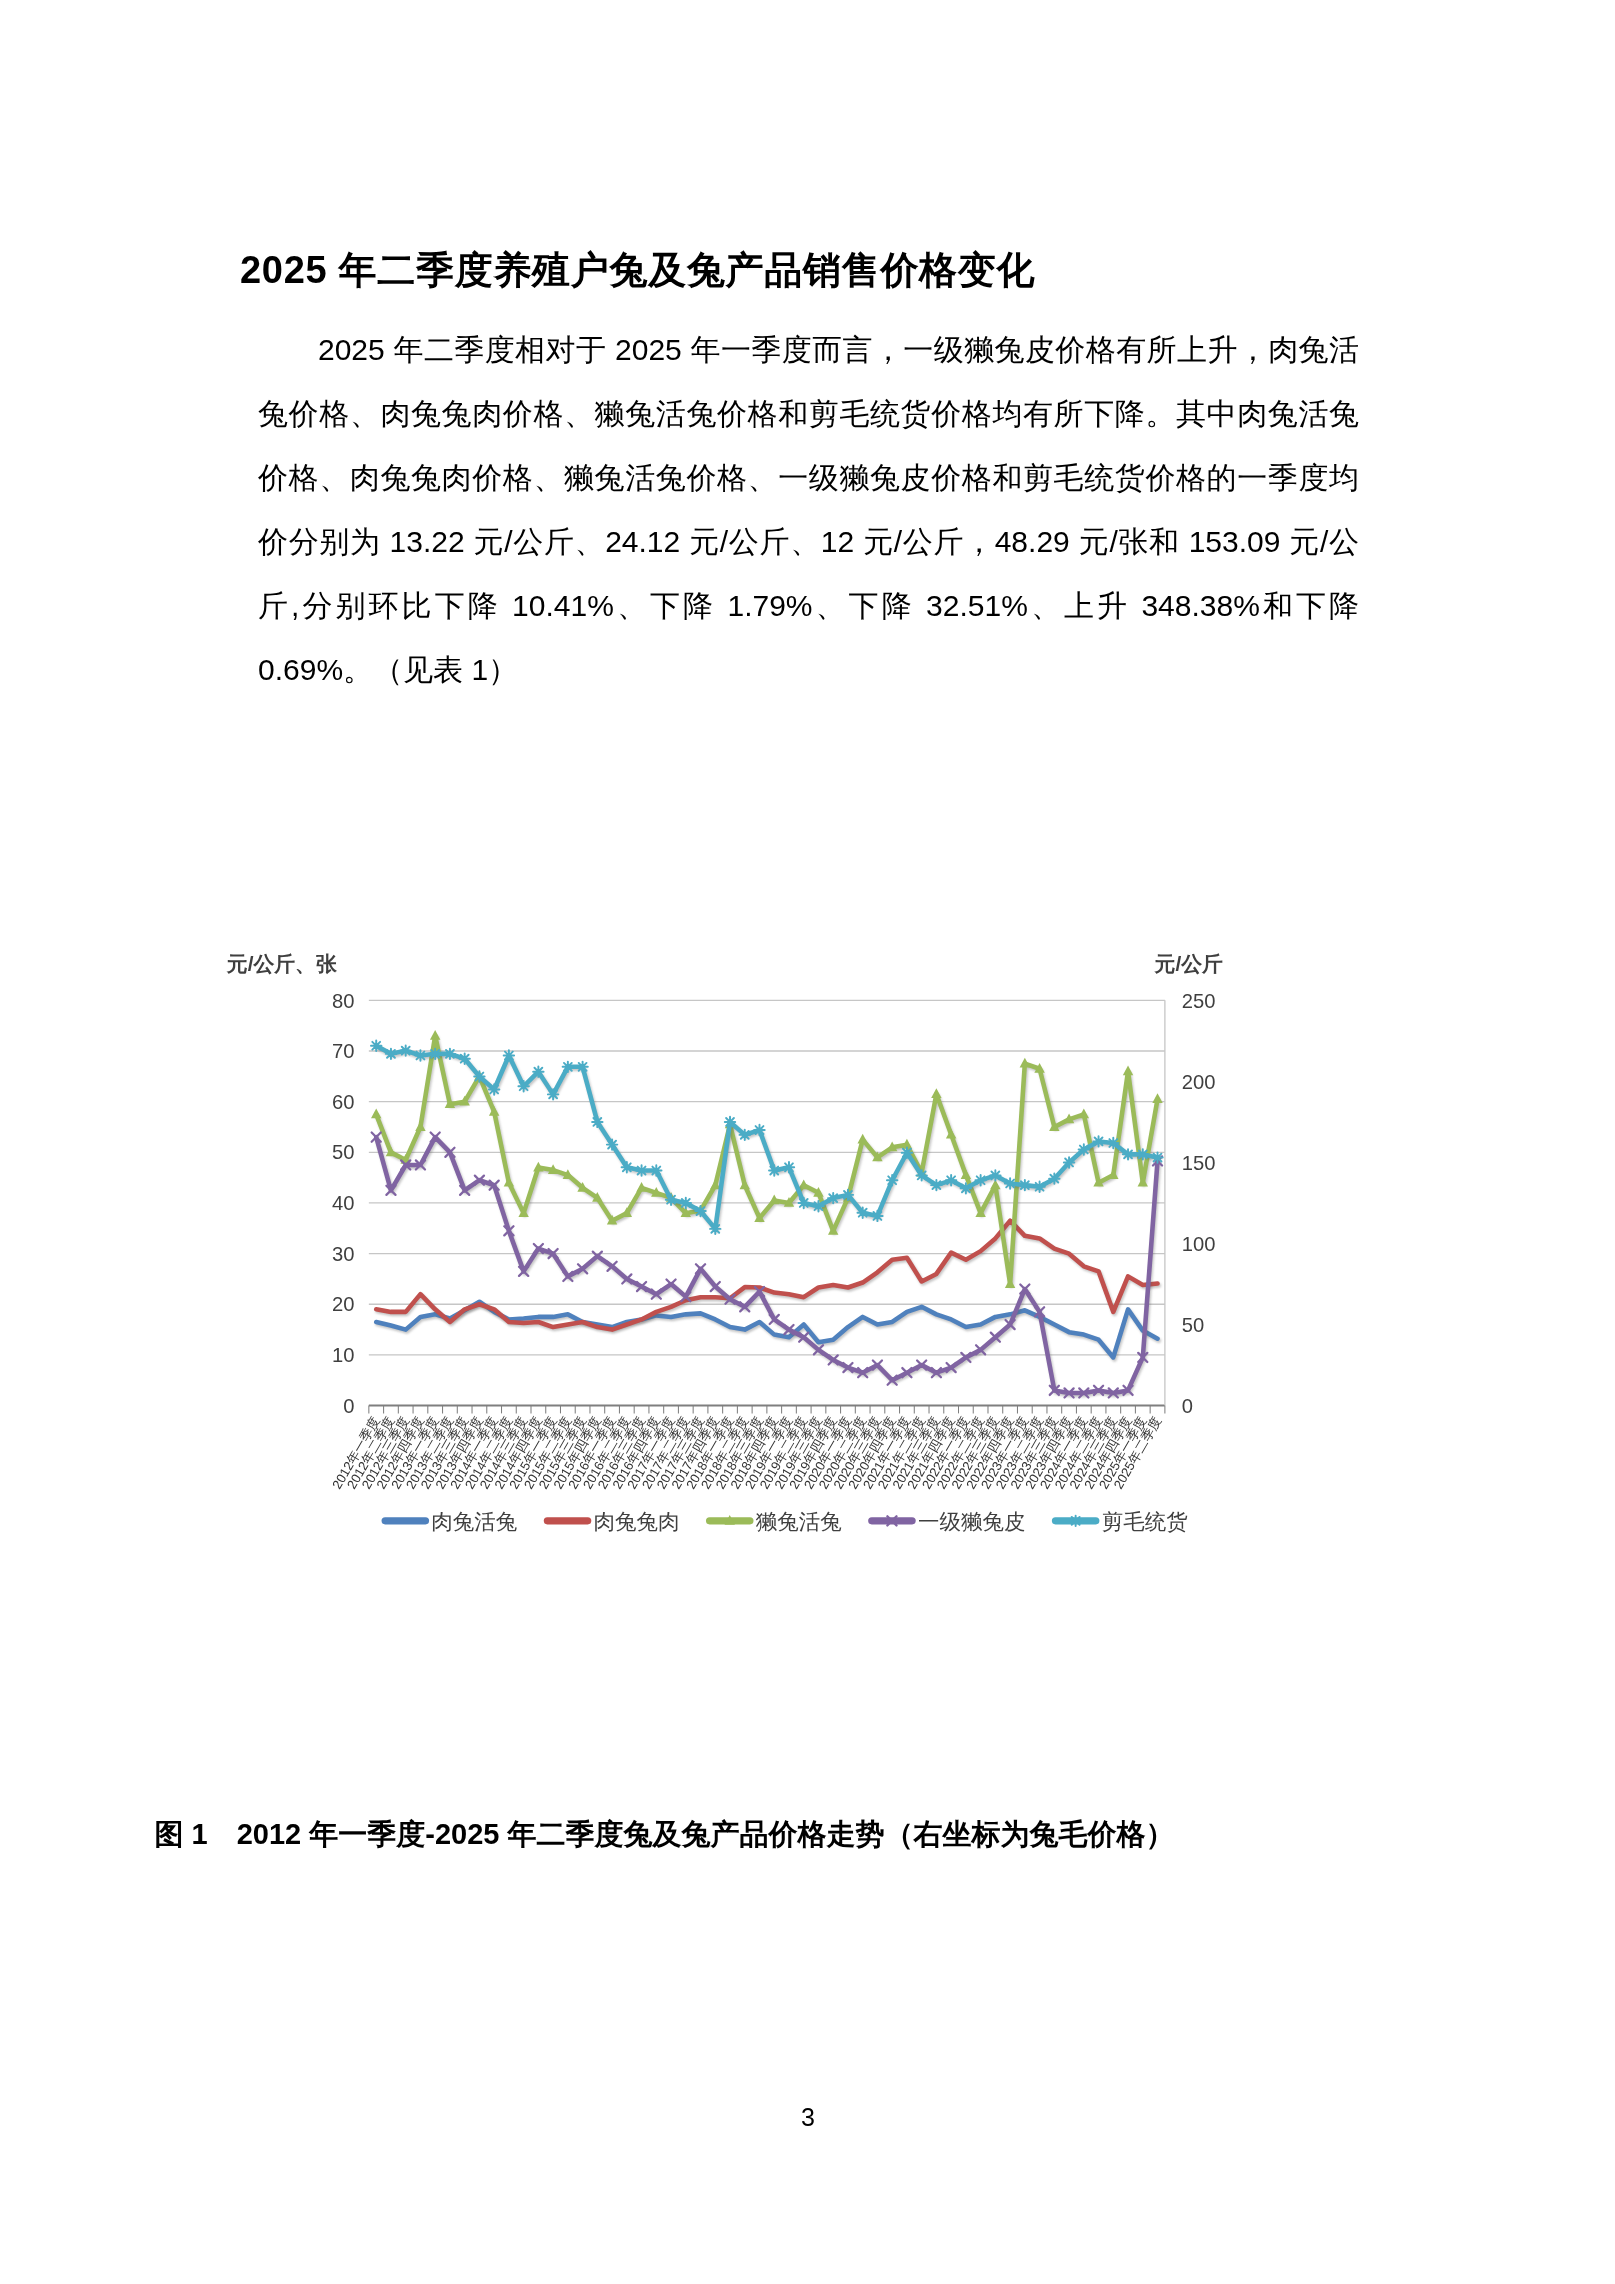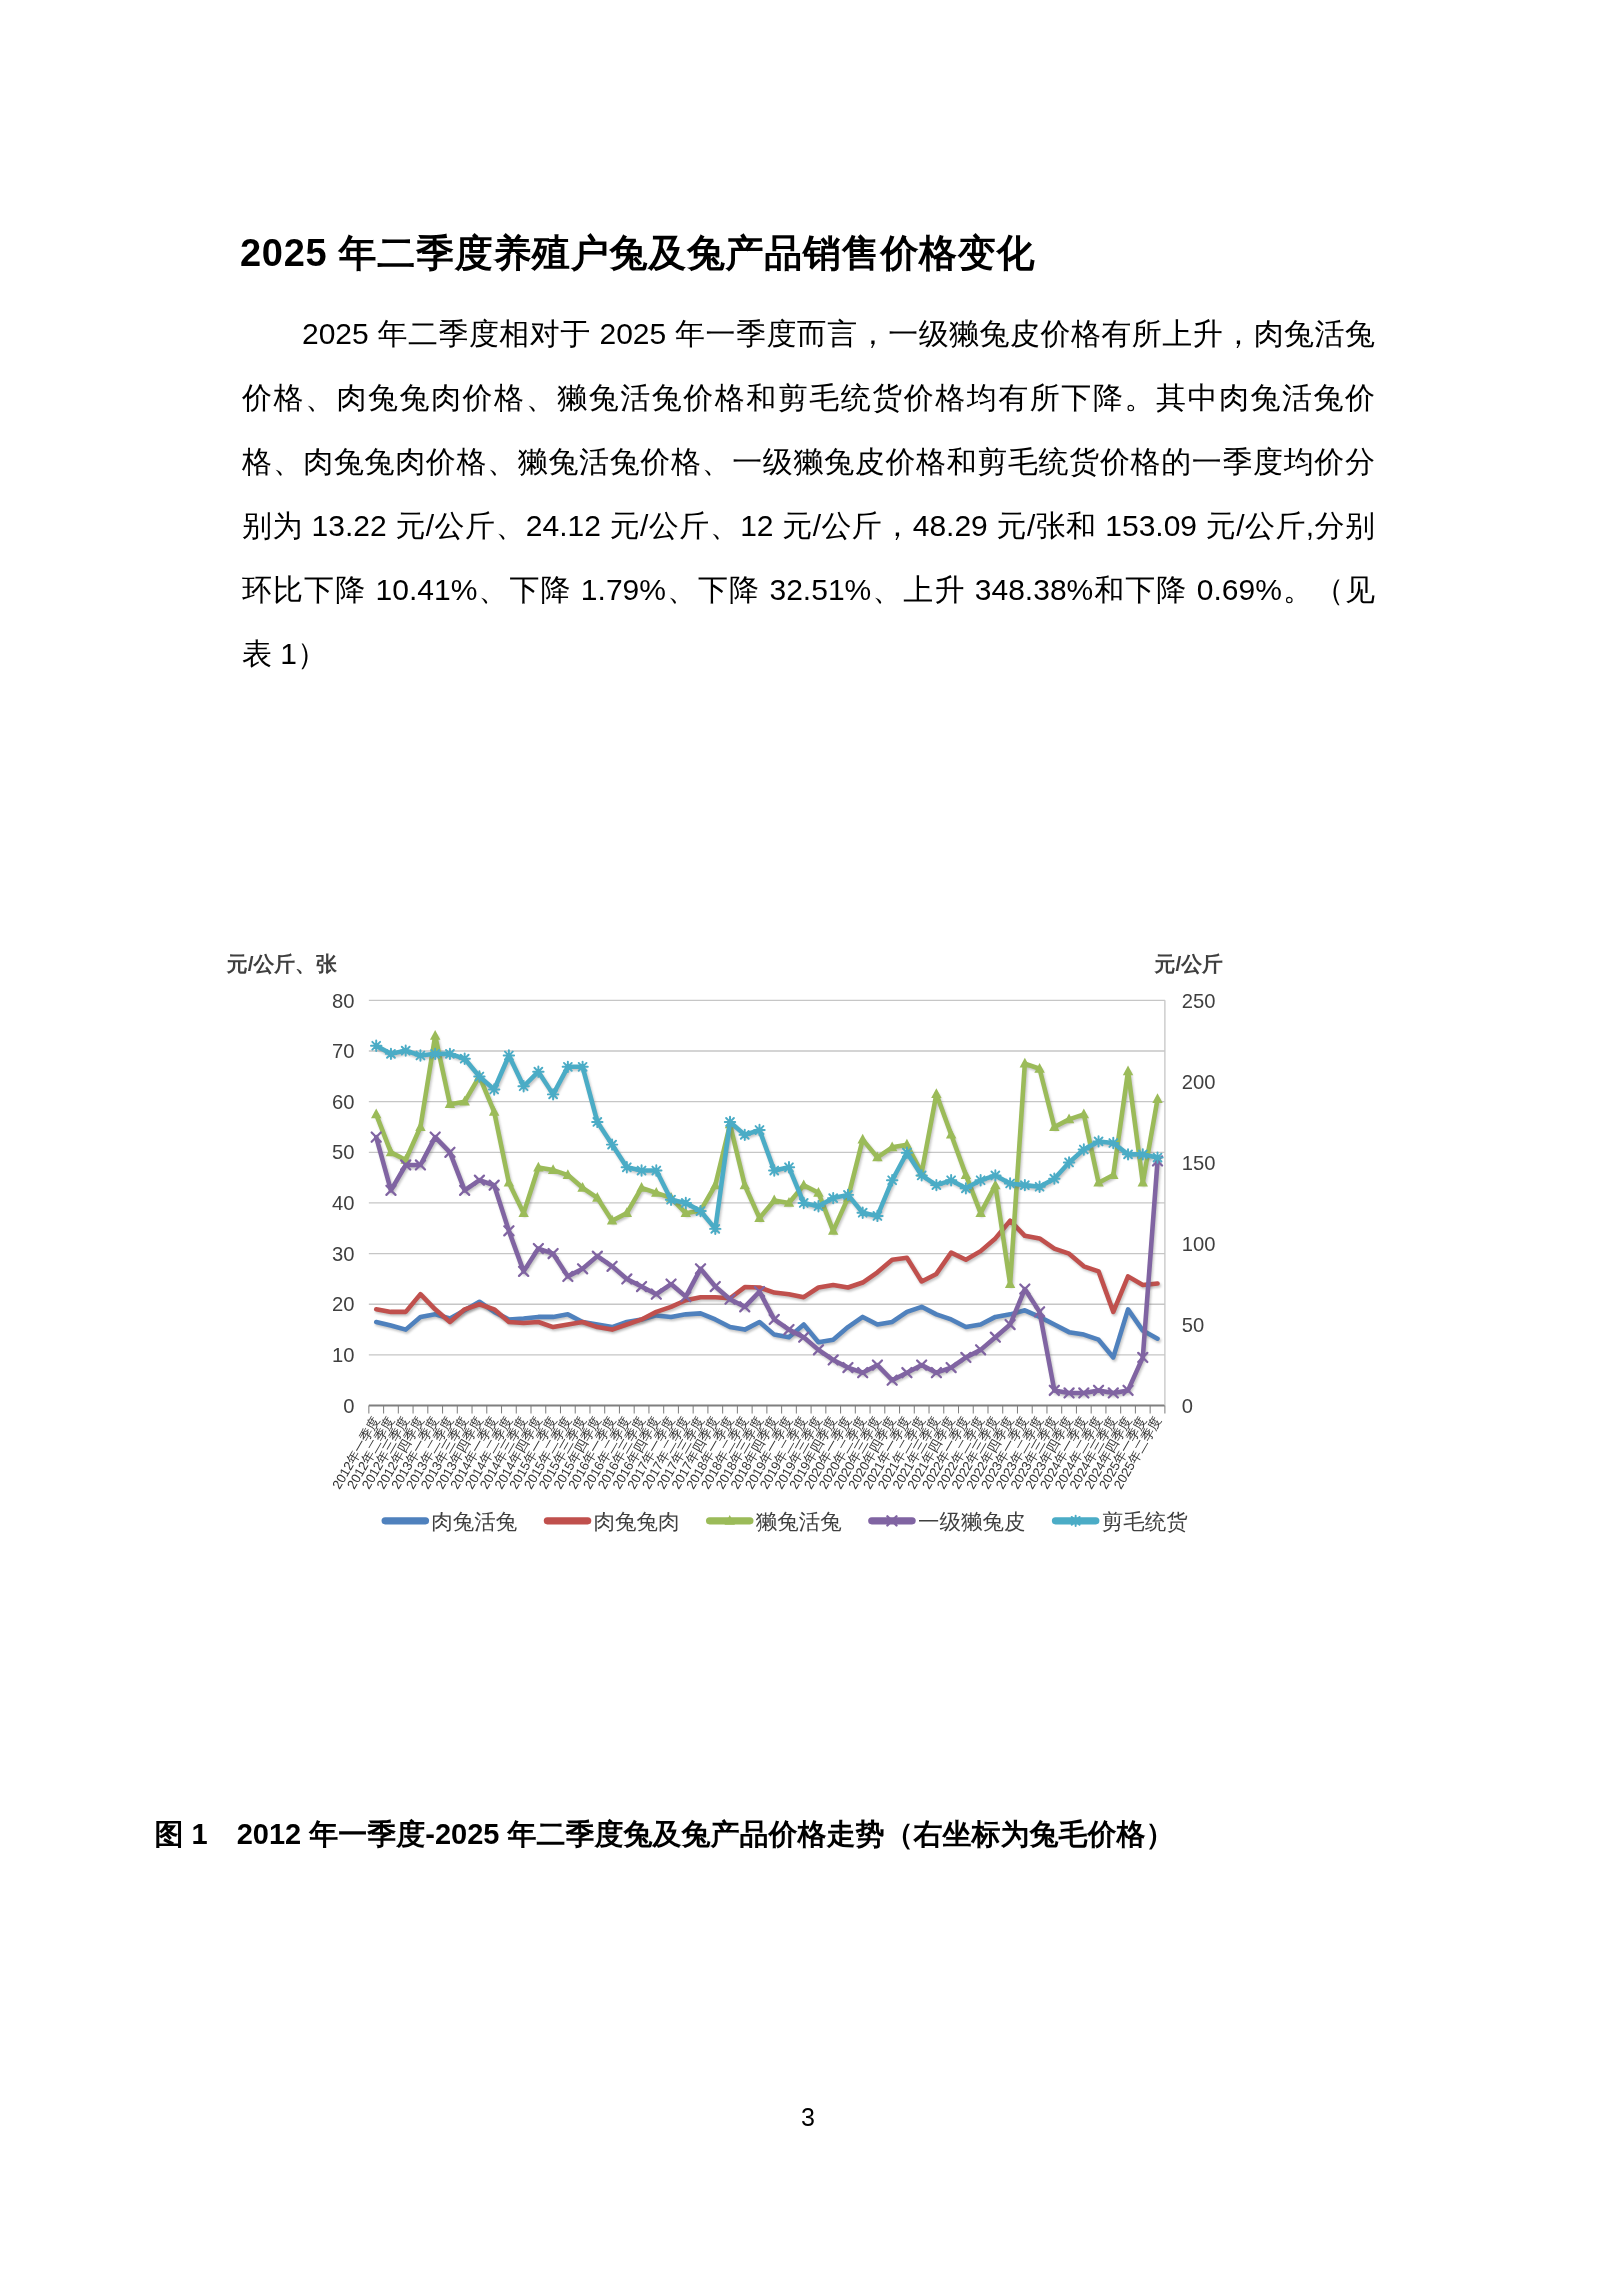--- a/index.html
+++ b/index.html
@@ -1,19 +1,19 @@
 <!DOCTYPE html>
 <html style="font-size:10.4px"><head>
 <meta charset="utf-8">
 <style>
   html,body{margin:0;padding:0;background:#ffffff;}
   body{width:1616px;height:2284px;position:relative;font-family:"Liberation Sans",sans-serif;color:#000;overflow:hidden;}
-  .page-title{position:absolute;left:240px;top:203px;font-size:38px;font-weight:bold;letter-spacing:0.7px;white-space:nowrap;}
+  .page-title{position:absolute;left:240px;top:220px;font-size:38px;font-weight:bold;letter-spacing:0.7px;white-space:nowrap;}
   .body-text{position:absolute;left:242px;top:302px;width:1133px;font-size:30px;line-height:64px;text-align:justify;}
-  .body-text p{margin:0;text-indent:60px;}
+  .body-text p{margin:16px;text-indent:60px;}
   .chart-wrap{position:absolute;left:225px;top:945px;width:1001px;height:684px;}
   .chart-wrap svg{display:block;width:100%;height:100%;}
   .series-line{filter:drop-shadow(2px 3px 2px rgba(90,90,90,0.35));}
   .caption{position:absolute;left:0;top:1815px;width:1329px;text-align:center;font-size:29px;font-weight:bold;white-space:nowrap;}
   .pageno{position:absolute;left:0;top:2103px;width:1616px;text-align:center;font-size:25px;}
 </style>
 </head>
 <body>
 
 <div class="page">

